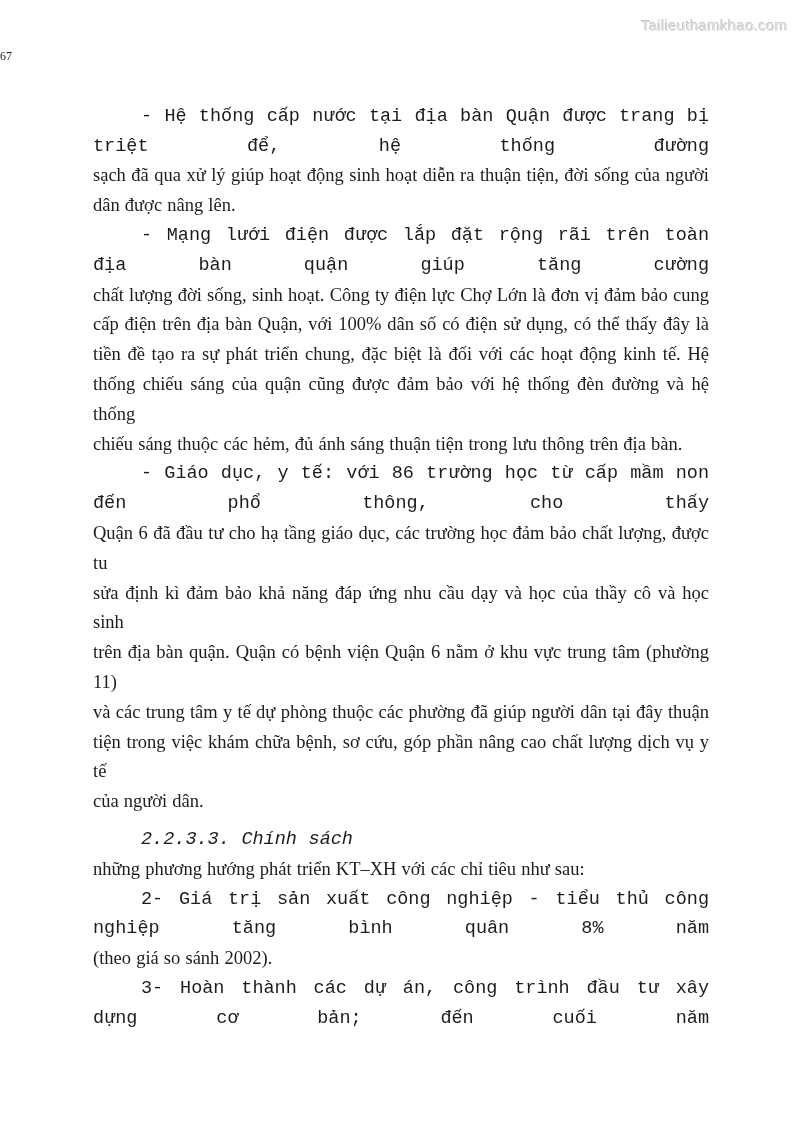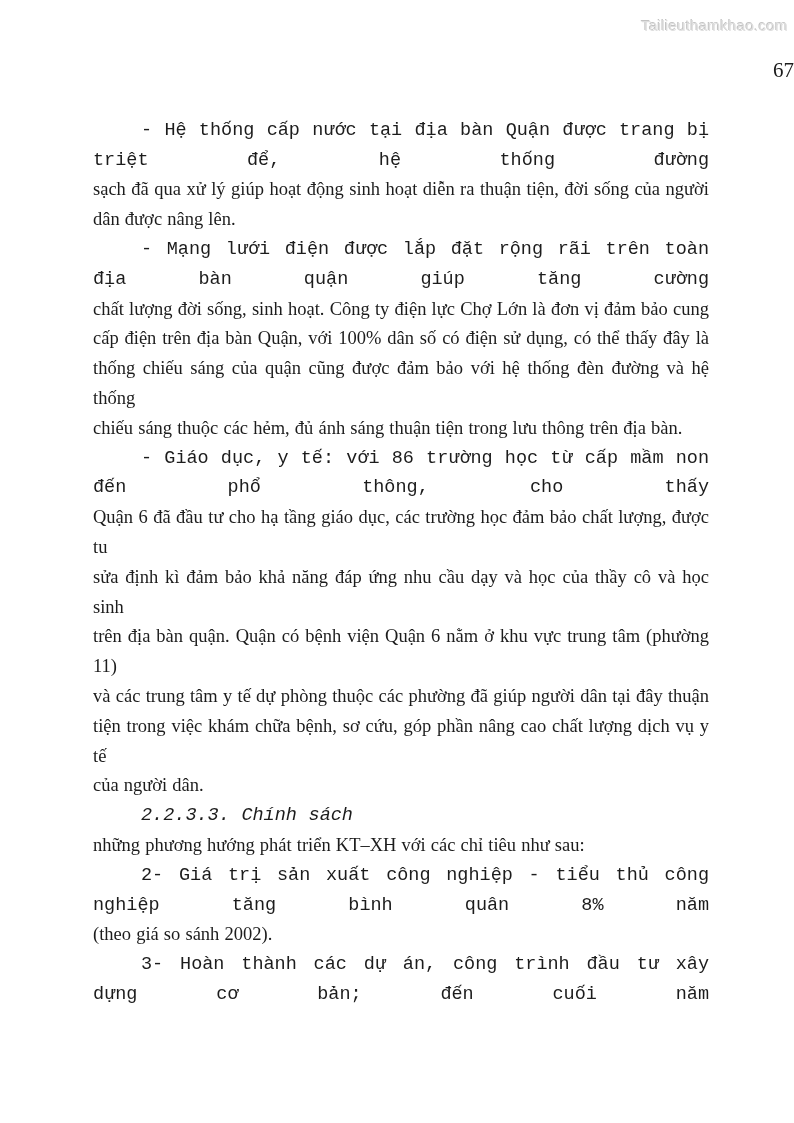--- a/index.html
+++ b/index.html
@@ -16,59 +16,60 @@
     position: absolute;
     top: 17px;
     right: 6px;
     font-family: "Liberation Sans", "DejaVu Sans", sans-serif;
     font-size: 15px;
     color: #dedede;
     text-shadow: -1px -1px 0 #c3c3c3, 1px 1px 0 #ffffff;
     letter-spacing: 0.3px;
   }
   .page-number {
-    margin-top: 56px;
-    text-align: right;
-    font-size: 21px;
+    margin-top: 42px;
+    text-align: left;
+    font-size: 12px;
     line-height: 29.8px;
   }
   .content {
     margin: 30px 85px 0 93px; 
   }
   .para { margin: 0; padding: 0; }
   .ln {
     font-size: 18.5px;
     line-height: 29.8px;
     text-align: justify;
     text-align-last: justify;
     word-spacing: 0.5px;
   }
   .ln.first { text-indent: 48px; font-family: Liberation Mono, monospace; }
   .ln.last { text-align-last: left; }
-  .para.italic .ln { font-style: italic; }
+  .para.italic .ln { font-style: italic; margin-top: 8px; }
 </style>
 </head>
 <body>
 
 <div class="watermark">Tailieuthamkhao.com</div>
 
 <div class="page-number">67</div>
 
 <div class="content">
 
   <div class="para">
     <div class="ln first">- Hệ thống cấp nước tại địa bàn Quận được trang bị triệt để, hệ thống đường</div>
     <div class="ln">sạch đã qua xử lý giúp hoạt động sinh hoạt diễn ra thuận tiện, đời sống của người</div>
     <div class="ln last">dân được nâng lên.</div>
   </div>
 
   <div class="para">
     <div class="ln first">- Mạng lưới điện được lắp đặt rộng rãi trên toàn địa bàn quận giúp tăng cường</div>
     <div class="ln">chất lượng đời sống, sinh hoạt. Công ty điện lực Chợ Lớn là đơn vị đảm bảo cung</div>
     <div class="ln">cấp điện trên địa bàn Quận, với 100% dân số có điện sử dụng, có thể thấy đây là</div>
+    <div class="ln">tiền đề tạo ra sự phát triển chung, đặc biệt là đối với các hoạt động kinh tế. Hệ</div>
     <div class="ln">thống chiếu sáng của quận cũng được đảm bảo với hệ thống đèn đường và hệ thống</div>
     <div class="ln last">chiếu sáng thuộc các hẻm, đủ ánh sáng thuận tiện trong lưu thông trên địa bàn.</div>
   </div>
 
   <div class="para">
     <div class="ln first">- Giáo dục, y tế: với 86 trường học từ cấp mầm non đến phổ thông, cho thấy</div>
     <div class="ln">Quận 6 đã đầu tư cho hạ tầng giáo dục, các trường học đảm bảo chất lượng, được tu</div>
     <div class="ln">sửa định kì đảm bảo khả năng đáp ứng nhu cầu dạy và học của thầy cô và học sinh</div>
     <div class="ln">trên địa bàn quận. Quận có bệnh viện Quận 6 nằm ở khu vực trung tâm (phường 11)</div>
     <div class="ln">và các trung tâm y tế dự phòng thuộc các phường đã giúp người dân tại đây thuận</div>

